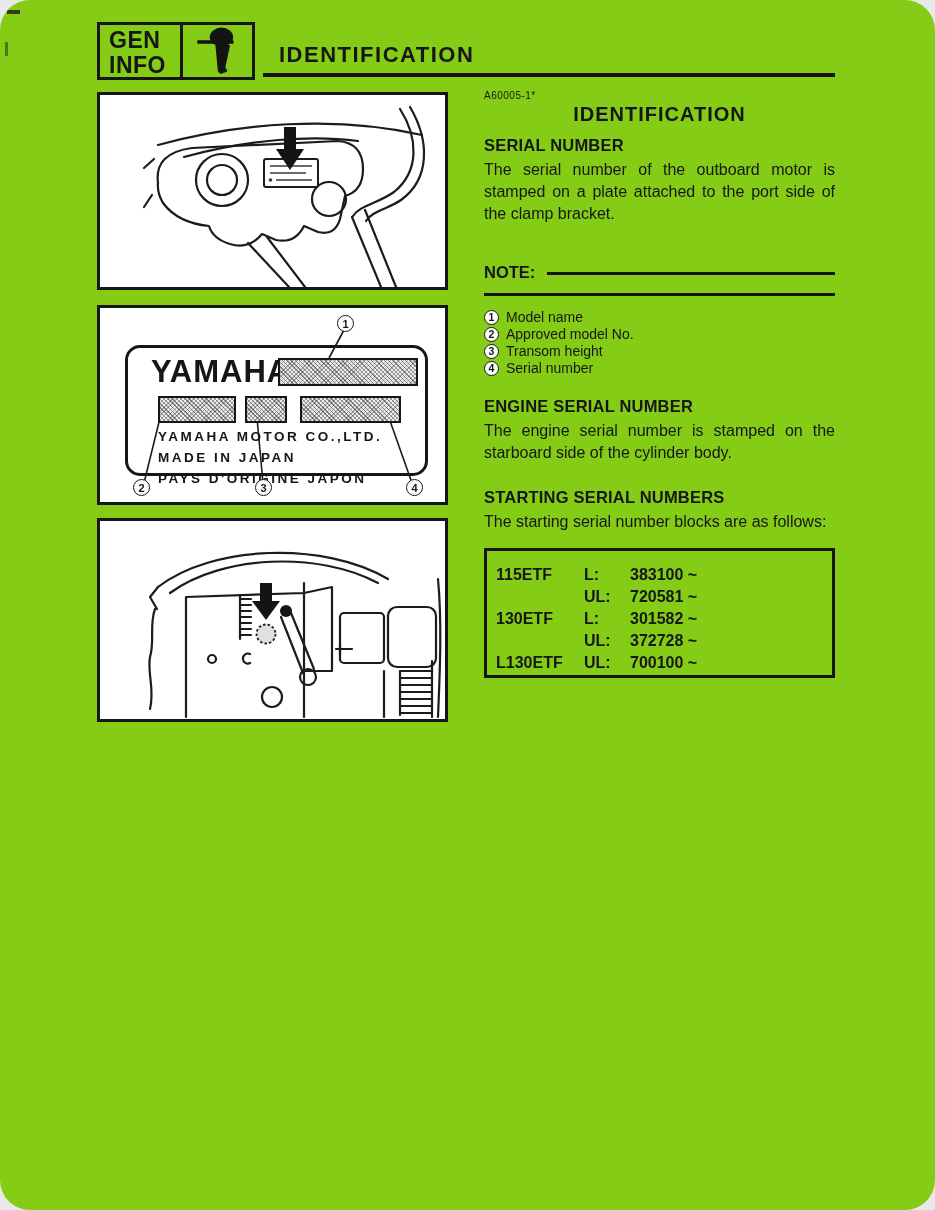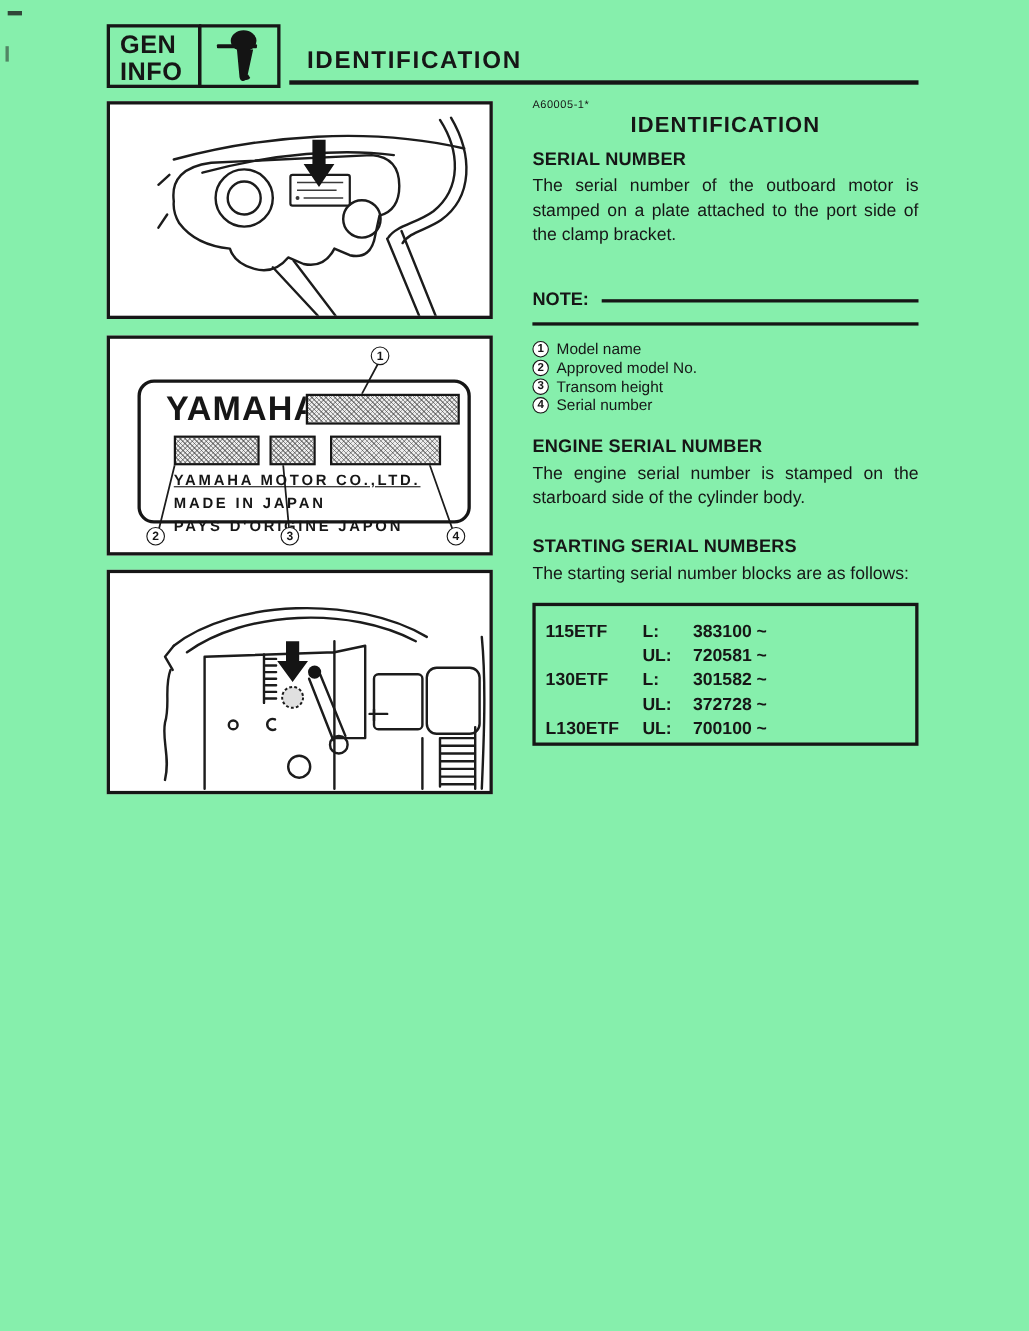--- a/index.html
+++ b/index.html
@@ -1,20 +1,21 @@
 <!DOCTYPE html>
 <html><head>
 <meta charset="utf-8">
 <style>
   * { margin:0; padding:0; box-sizing:border-box; }
   html,body { background:#e9e9e9; }
   .page {
-    position:relative; width:935px; height:1210px; background:#86efac;
+    position:relative; width:935px; height:1210px; background:#84cc16;
     font-family:"Liberation Sans", sans-serif; color:#161616; margin:0 auto;
     overflow:hidden;
+    border-radius:30px;
   }
   .abs { position:absolute; }
 
   
   .scanmark { position:absolute; background:#1c1c1c; }
 
   
   .gen-box { left:97px; top:22px; width:86px; height:58px; border:3px solid #161616;
     font-weight:bold; font-size:23px; line-height:25px; padding:3px 0 0 9px; letter-spacing:0.5px; }
   .icon-box { left:181px; top:22px; width:74px; height:58px; border:3px solid #161616; border-left-width:2px;
@@ -114,21 +115,21 @@
   <div class="abs figbox fig2">
     <svg class="leader" viewBox="0 0 345 194">
       <path d="M244,22 L229,50 M44,175 L60,110 M163,175 L157,110 M312,175 L289,110" stroke="#1c1c1c" stroke-width="1.6" fill="none"></path>
     </svg>
     <div class="plate">
       <div class="brand">YAMAHA</div>
       <div class="hatch" style="left:150px;top:10px;width:140px;height:28px;"></div>
       <div class="hatch" style="left:30px;top:48px;width:78px;height:27px;"></div>
       <div class="hatch" style="left:117px;top:48px;width:42px;height:27px;"></div>
       <div class="hatch" style="left:172px;top:48px;width:101px;height:27px;"></div>
-      <div class="plate-line" style="top:81px;text-decoration:underline;">YAMAHA MOTOR CO.,LTD.</div>
+      <div class="plate-line" style="top:81px;">YAMAHA MOTOR CO.,LTD.</div>
       <div class="plate-line" style="top:102px;">MADE IN JAPAN</div>
       <div class="plate-line" style="top:123px;">PAYS D'ORIGINE JAPON</div>
     </div>
     <span class="co abs" style="left:237px;top:7px;">1</span>
     <span class="co abs" style="left:33px;top:171px;">2</span>
     <span class="co abs" style="left:155px;top:171px;">3</span>
     <span class="co abs" style="left:306px;top:171px;">4</span>
   </div>
 
   <div class="abs figbox fig3">

